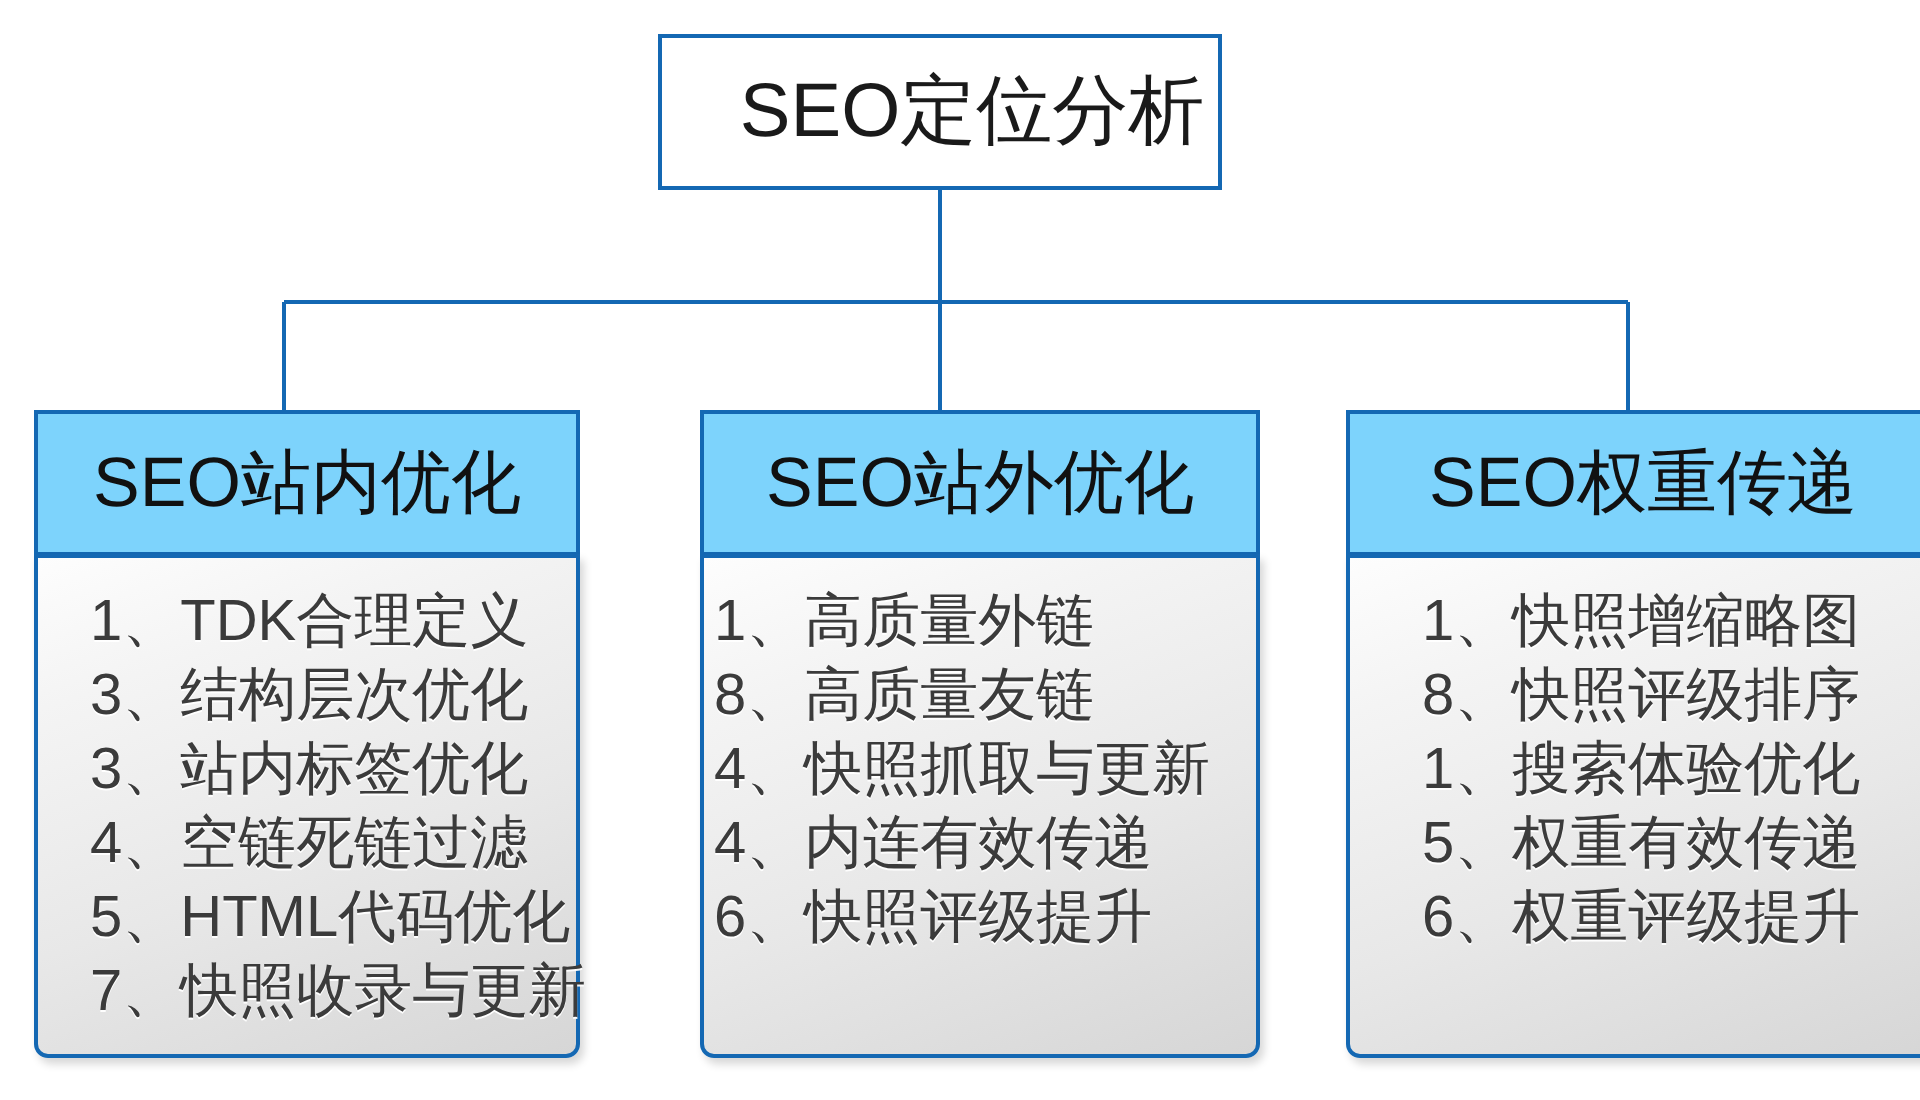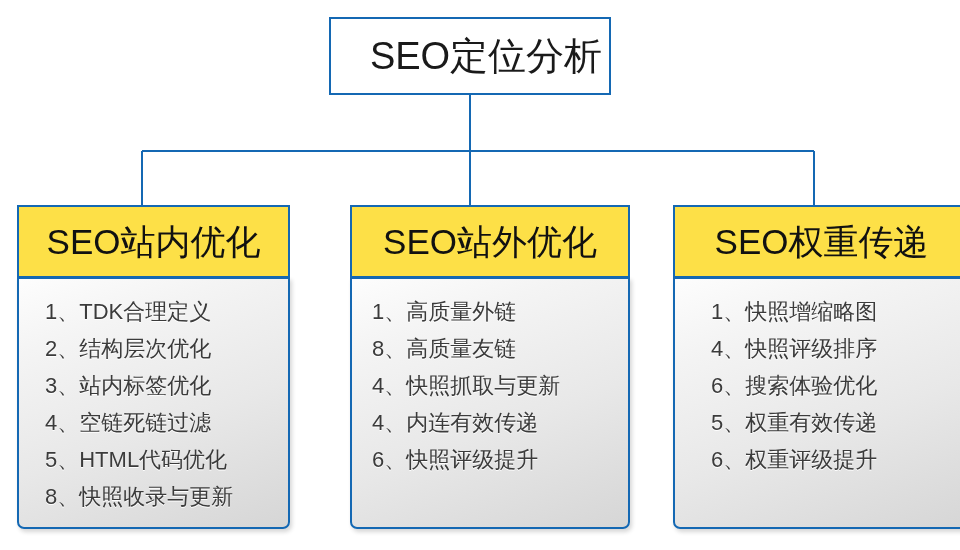--- a/index.html
+++ b/index.html
@@ -61,21 +61,21 @@
     z-index: 2;
   }
   .branch.col-1 { left: 17px;  width: 273px; }
   .branch.col-2 { left: 350px; width: 280px; }
   .branch.col-3 { left: 673px; width: 297px; }
 
   .branch-header {
     box-sizing: border-box;
     height: 73px;
     border: 2px solid #1468b3;
-    background: #fde047;
+    background: #7dd3fc;
     display: flex;
     align-items: center;
     justify-content: center;
   }
   .branch-header-title {
     font-size: 35px;
     line-height: 1;
     color: #111111;
     white-space: nowrap;
   }
@@ -94,28 +94,28 @@
         #dcdcdc 86%,
         #d6d6d6 100%);
     box-shadow: 2px 3px 4px rgba(0,0,0,0.16);
     padding: 14px 0 0 0;
     display: flex;
     flex-direction: column;
     align-items: flex-start;
   }
 
   .branch-item {
-    font-size: 22px;
+    font-size: 29px;
     line-height: 37px;
     color: #3b3b3b;
     white-space: nowrap;
     text-shadow: 0 1px 0 rgba(255,255,255,0.95);
     padding-left: 26px;
   }
-  .branch.col-2 .branch-item { padding-left: 20px; }
+  .branch.col-2 .branch-item { padding-left: 5px; }
   .branch.col-3 .branch-item { padding-left: 36px; }
 </style>
 </head>
 <body>
 
 <div id="diagram">
 
   <svg id="connectors" viewBox="0 0 960 550" width="960" height="550" aria-hidden="true">
     <g fill="none" stroke="#1468b3" stroke-width="2.4" shape-rendering="crispEdges">
       <path d="M470,95 L470,151"></path>
@@ -129,25 +129,25 @@
   <div class="root-node">
     <div class="root-title">SEO定位分析</div>
   </div>
 
   <div class="branch col-1">
     <div class="branch-header">
       <div class="branch-header-title">SEO站内优化</div>
     </div>
     <div class="branch-body">
       <div class="branch-item">1、TDK合理定义</div>
-      <div class="branch-item">2、结构层次优化</div>
+      <div class="branch-item">3、结构层次优化</div>
       <div class="branch-item">3、站内标签优化</div>
       <div class="branch-item">4、空链死链过滤</div>
       <div class="branch-item">5、HTML代码优化</div>
-      <div class="branch-item">8、快照收录与更新</div>
+      <div class="branch-item">7、快照收录与更新</div>
     </div>
   </div>
 
   <div class="branch col-2">
     <div class="branch-header">
       <div class="branch-header-title">SEO站外优化</div>
     </div>
     <div class="branch-body">
       <div class="branch-item">1、高质量外链</div>
       <div class="branch-item">8、高质量友链</div>
@@ -156,20 +156,20 @@
       <div class="branch-item">6、快照评级提升</div>
     </div>
   </div>
 
   <div class="branch col-3">
     <div class="branch-header">
       <div class="branch-header-title">SEO权重传递</div>
     </div>
     <div class="branch-body">
       <div class="branch-item">1、快照增缩略图</div>
-      <div class="branch-item">4、快照评级排序</div>
-      <div class="branch-item">6、搜索体验优化</div>
+      <div class="branch-item">8、快照评级排序</div>
+      <div class="branch-item">1、搜索体验优化</div>
       <div class="branch-item">5、权重有效传递</div>
       <div class="branch-item">6、权重评级提升</div>
     </div>
   </div>
 
 </div>
 
 </body></html>

